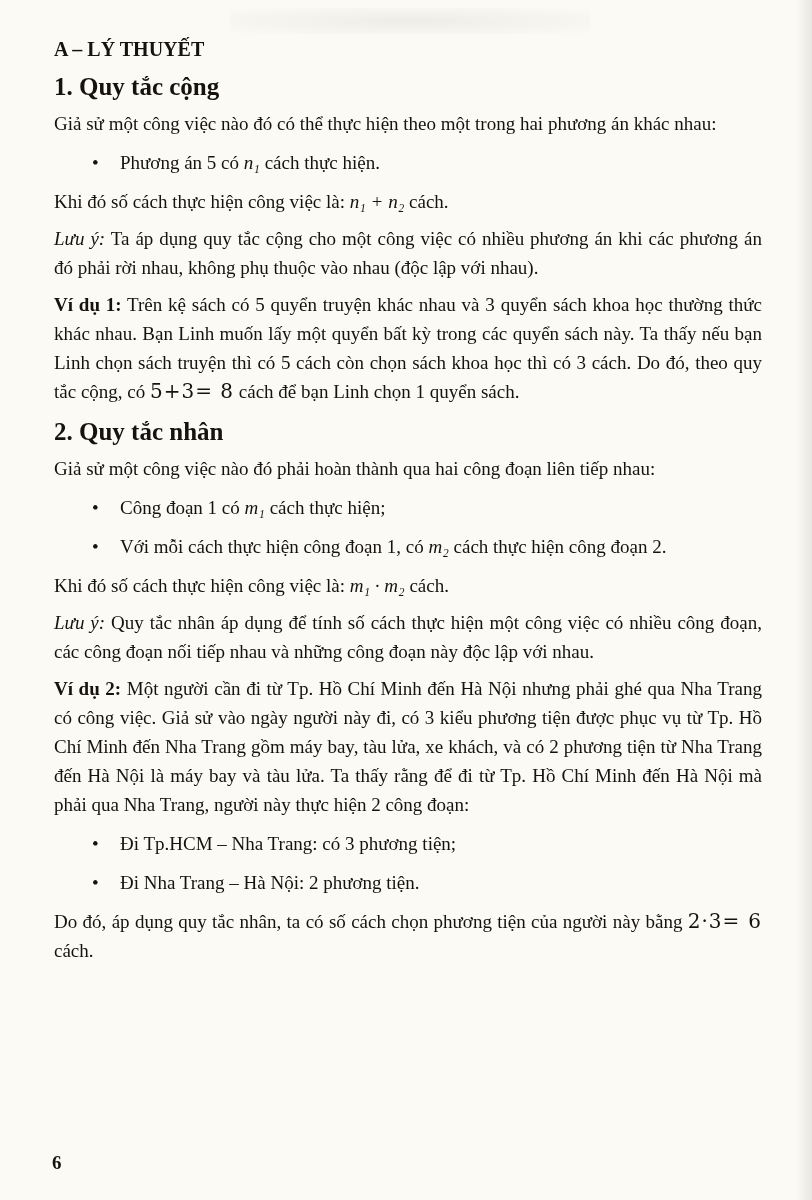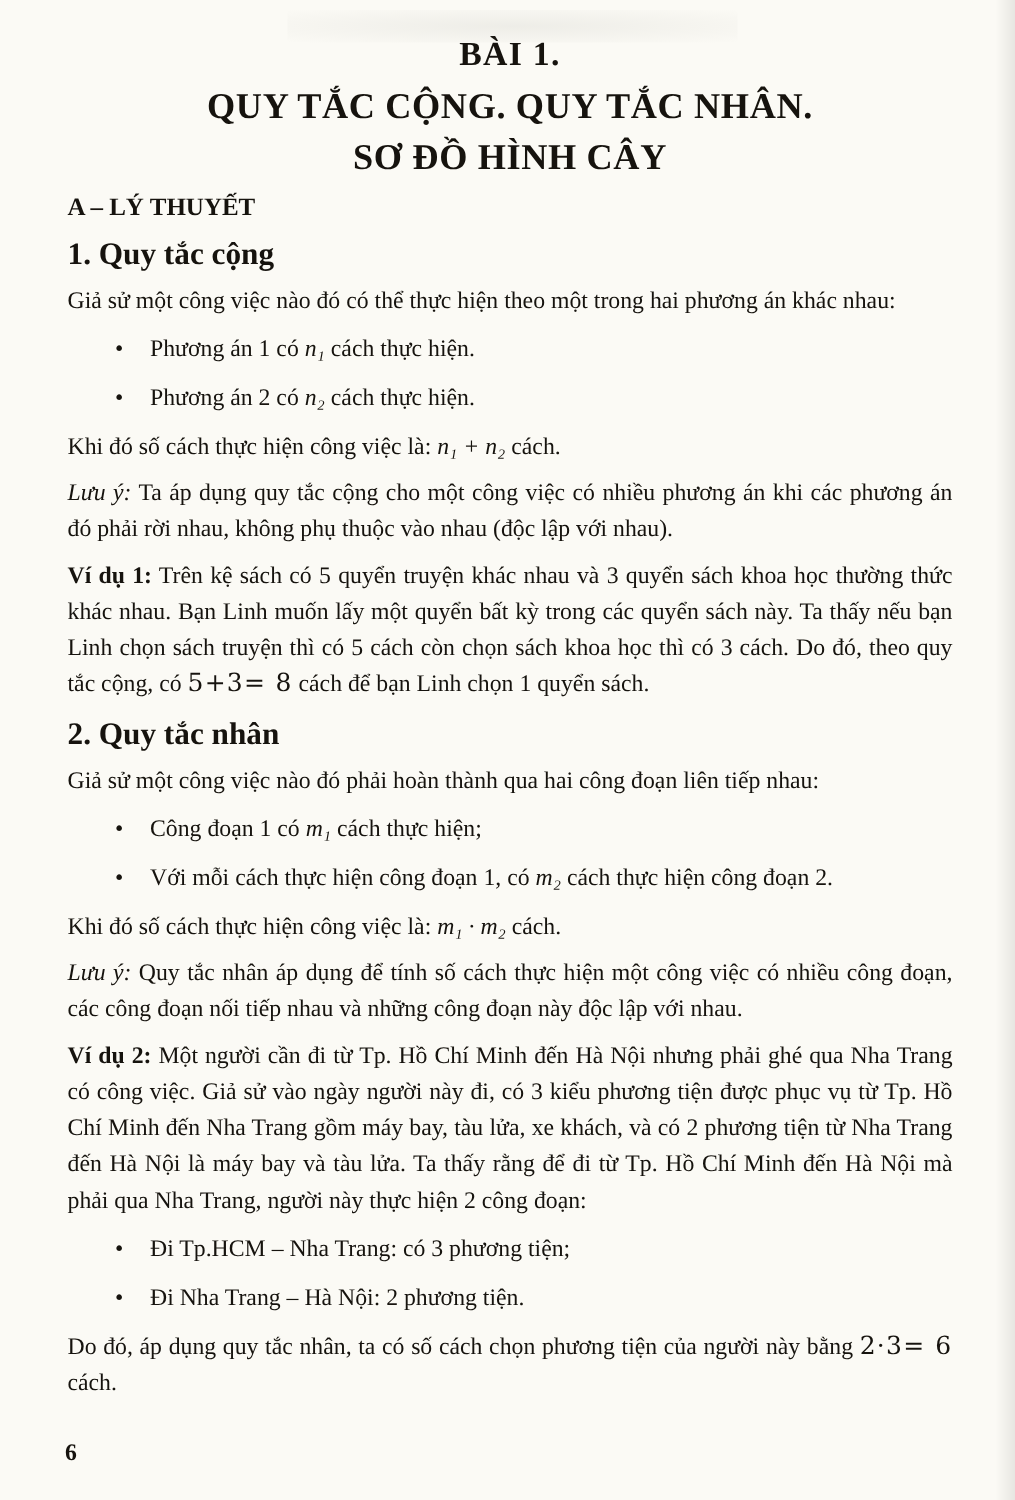--- a/index.html
+++ b/index.html
@@ -74,41 +74,31 @@
   }
 </style>
 </head>
 <body>
 
 <div class="scan-smudge-top"></div>
 <div class="scan-edge-right"></div>
 
 <div class="page-inner">
 
-  <div class="title-block">
-    <div class="title-line l1">BÀI 1.</div>
-    <div class="title-line l2">QUY TẮC CỘNG. QUY TẮC NHÂN.</div>
-    <div class="title-line l3">SƠ ĐỒ HÌNH CÂY</div>
-  </div>
 
   <div class="sec-heading">A – LÝ THUYẾT</div>
 
   <div class="sub-heading">1. Quy tắc cộng</div>
 
   <p class="para">Giả sử một công việc nào đó có thể thực hiện theo một trong hai phương án khác nhau:</p>
 
   <ul class="bullets">
     <li>
-      <span>Phương án 1 có</span>
+      <span>Phương án 5 có</span>
       <span class="mvar">n₁</span>
-      <span>cách thực hiện.</span>
-    </li>
-    <li>
-      <span>Phương án 2 có</span>
-      <span class="mvar">n₂</span>
       <span>cách thực hiện.</span>
     </li>
   </ul>
 
   <p class="para">
     <span>Khi đó số cách thực hiện công việc là:</span>
     <span class="mvar">n₁ + n₂</span>
     <span>cách.</span>
   </p>
 

